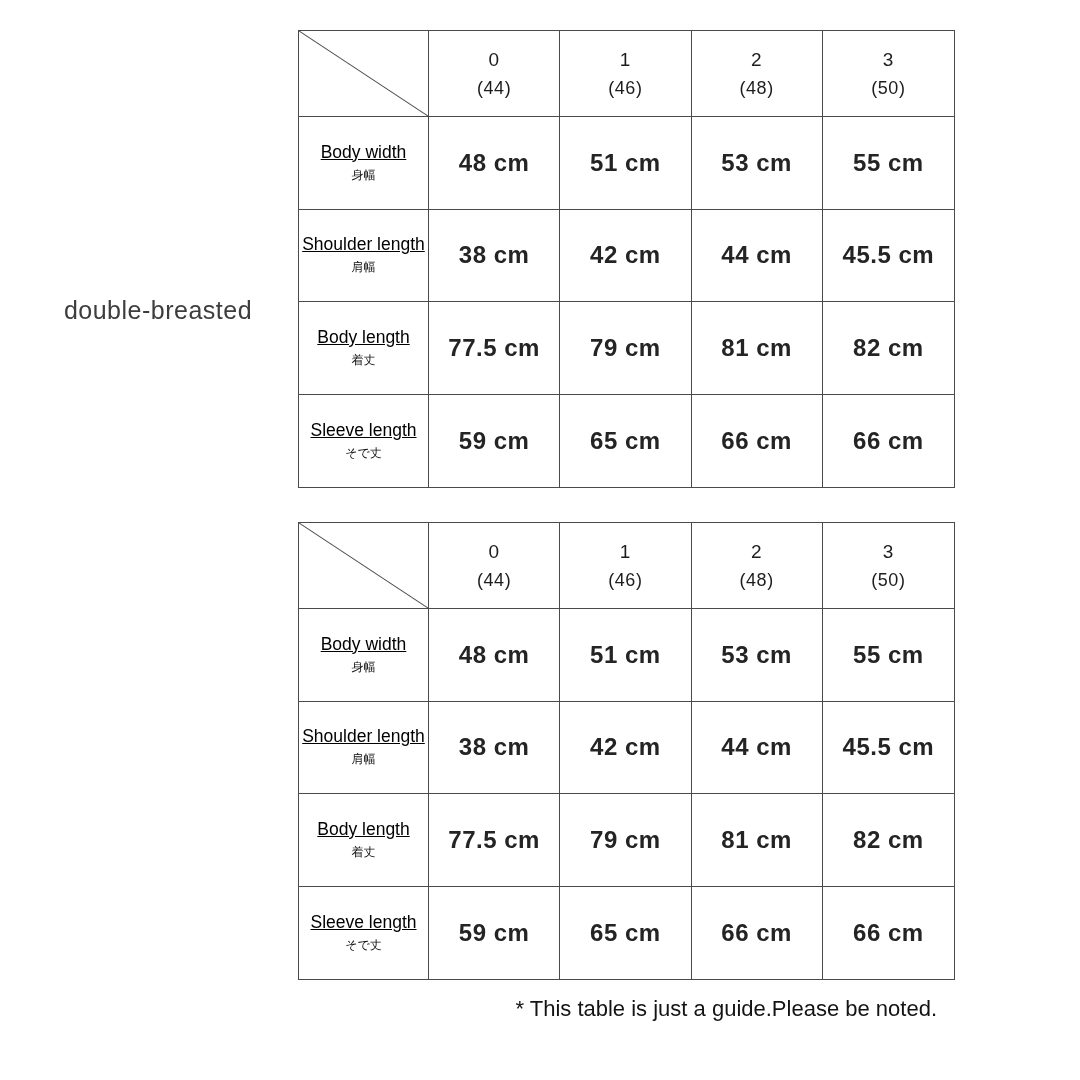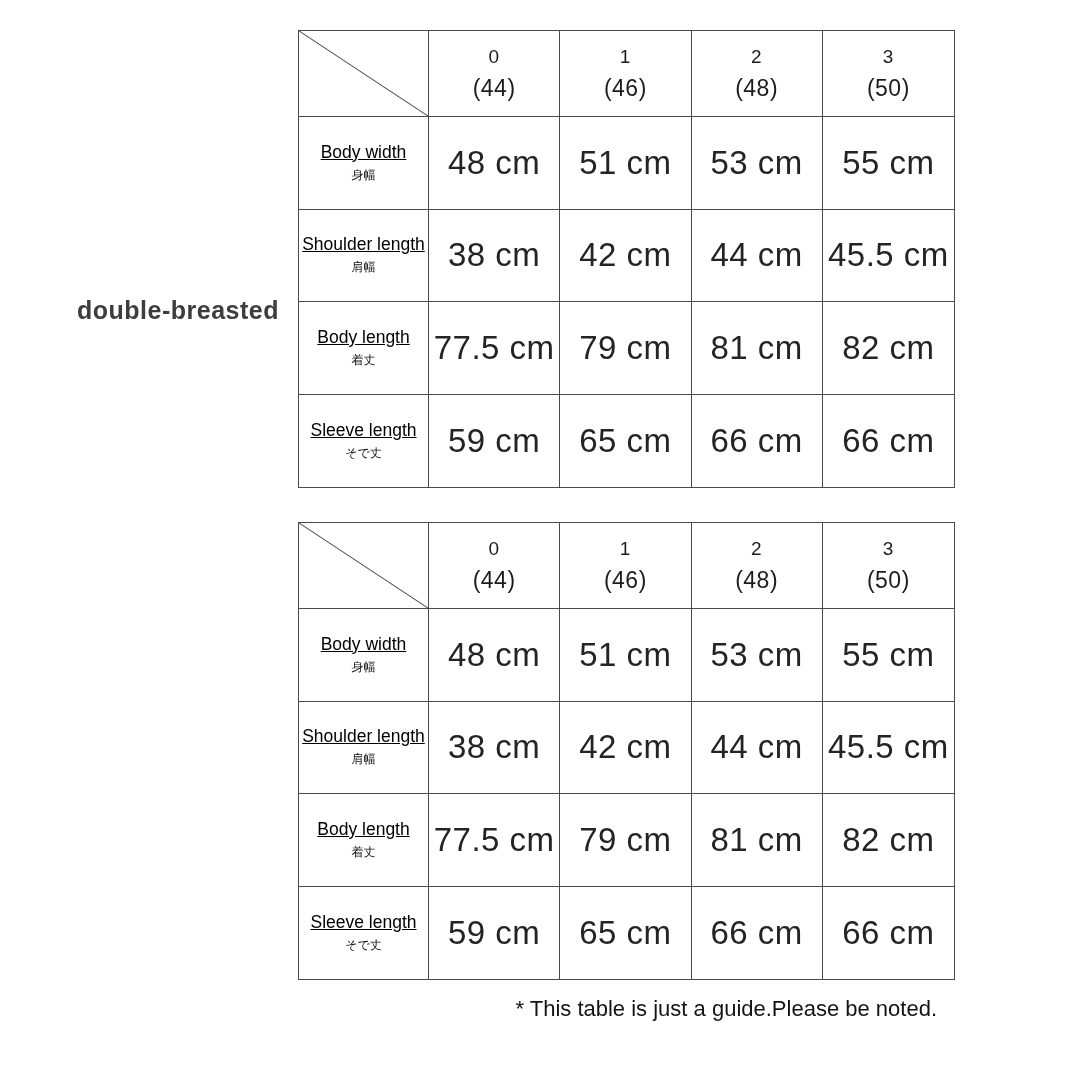--- a/index.html
+++ b/index.html
@@ -8,24 +8,24 @@
     background: #ffffff;
     font-family: "Liberation Sans", sans-serif;
     position: relative;
     overflow: hidden;
   }
   .canvas { position: absolute; inset: 0; }
 
   
   .side-label {
     position: absolute;
-    left: 48px; width: 260px;
+    left: 28px; width: 260px;
     text-align: center;
     font-size: 25px;
-    font-weight: 700;
+    font-weight: 400;
     letter-spacing: 0.5px;
     color: #3d3d3d;
   }
   #side-0 { top: 296px; }
   #side-1 { top: 788px; }
 
   
   .size-table {
     position: absolute;
     left: 298px;
@@ -51,26 +51,26 @@
     text-align: center;
   }
   .cell:nth-child(5n) { border-right: none; }
   .cell:nth-last-child(-n+5) { border-bottom: none; }
 
   .corner { position: relative; }
   .diag { position: absolute; left: 0; top: 0; width: 100%; height: 100%; display: block; }
   .diag line { stroke: #4a4a4a; stroke-width: 1; vector-effect: non-scaling-stroke; }
 
   .head .sz { font-size: 19px; color: #1d1d1d; letter-spacing: 0.5px; }
-  .head .eu { font-size: 23px; color: #1d1d1d; letter-spacing: 0.5px; margin-top: 7px; }
+  .head .eu { font-size: 18px; color: #1d1d1d; letter-spacing: 0.5px; margin-top: 7px; }
 
   .rowlab .en { font-size: 17.5px; color: #000000; text-decoration: underline; }
   .rowlab .jp { font-size: 12px; color: #101010; margin-top: 4px; }
 
-  .val { font-size: 33px; color: #242424; letter-spacing: 0.5px; }
+  .val { font-size: 24px; color: #242424; letter-spacing: 0.5px; font-weight: bold; }
 
   
   .footnotes {
     position: absolute;
     right: 143px; top: 996px;
     text-align: right;
     color: #141414;
   }
   .fn-en { font-size: 22px; line-height: 1.2; }
   .fn-jp { font-size: 22px; line-height: 1.2; margin-top: 13px; }

